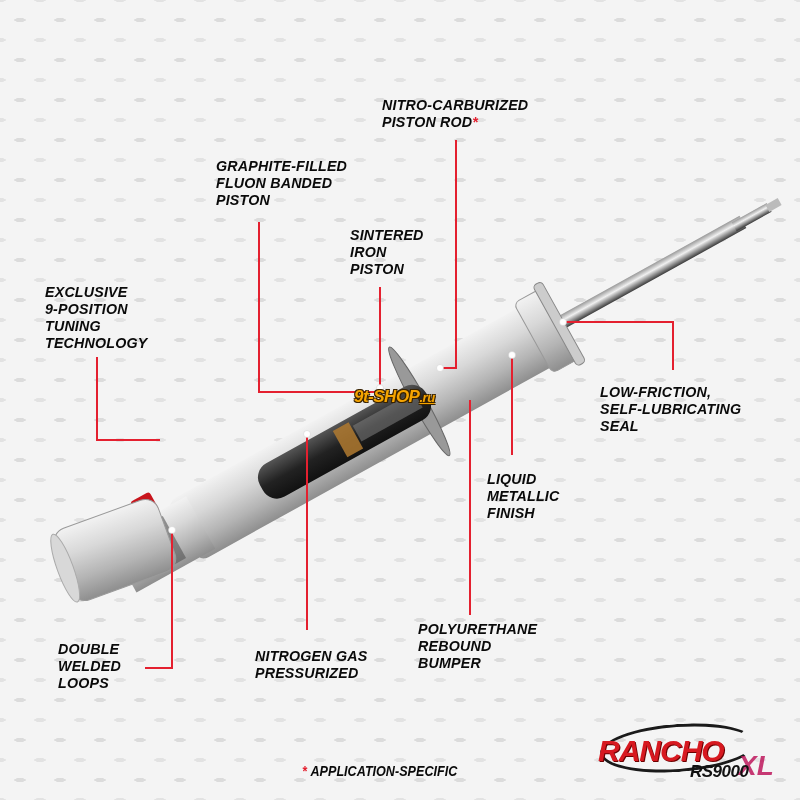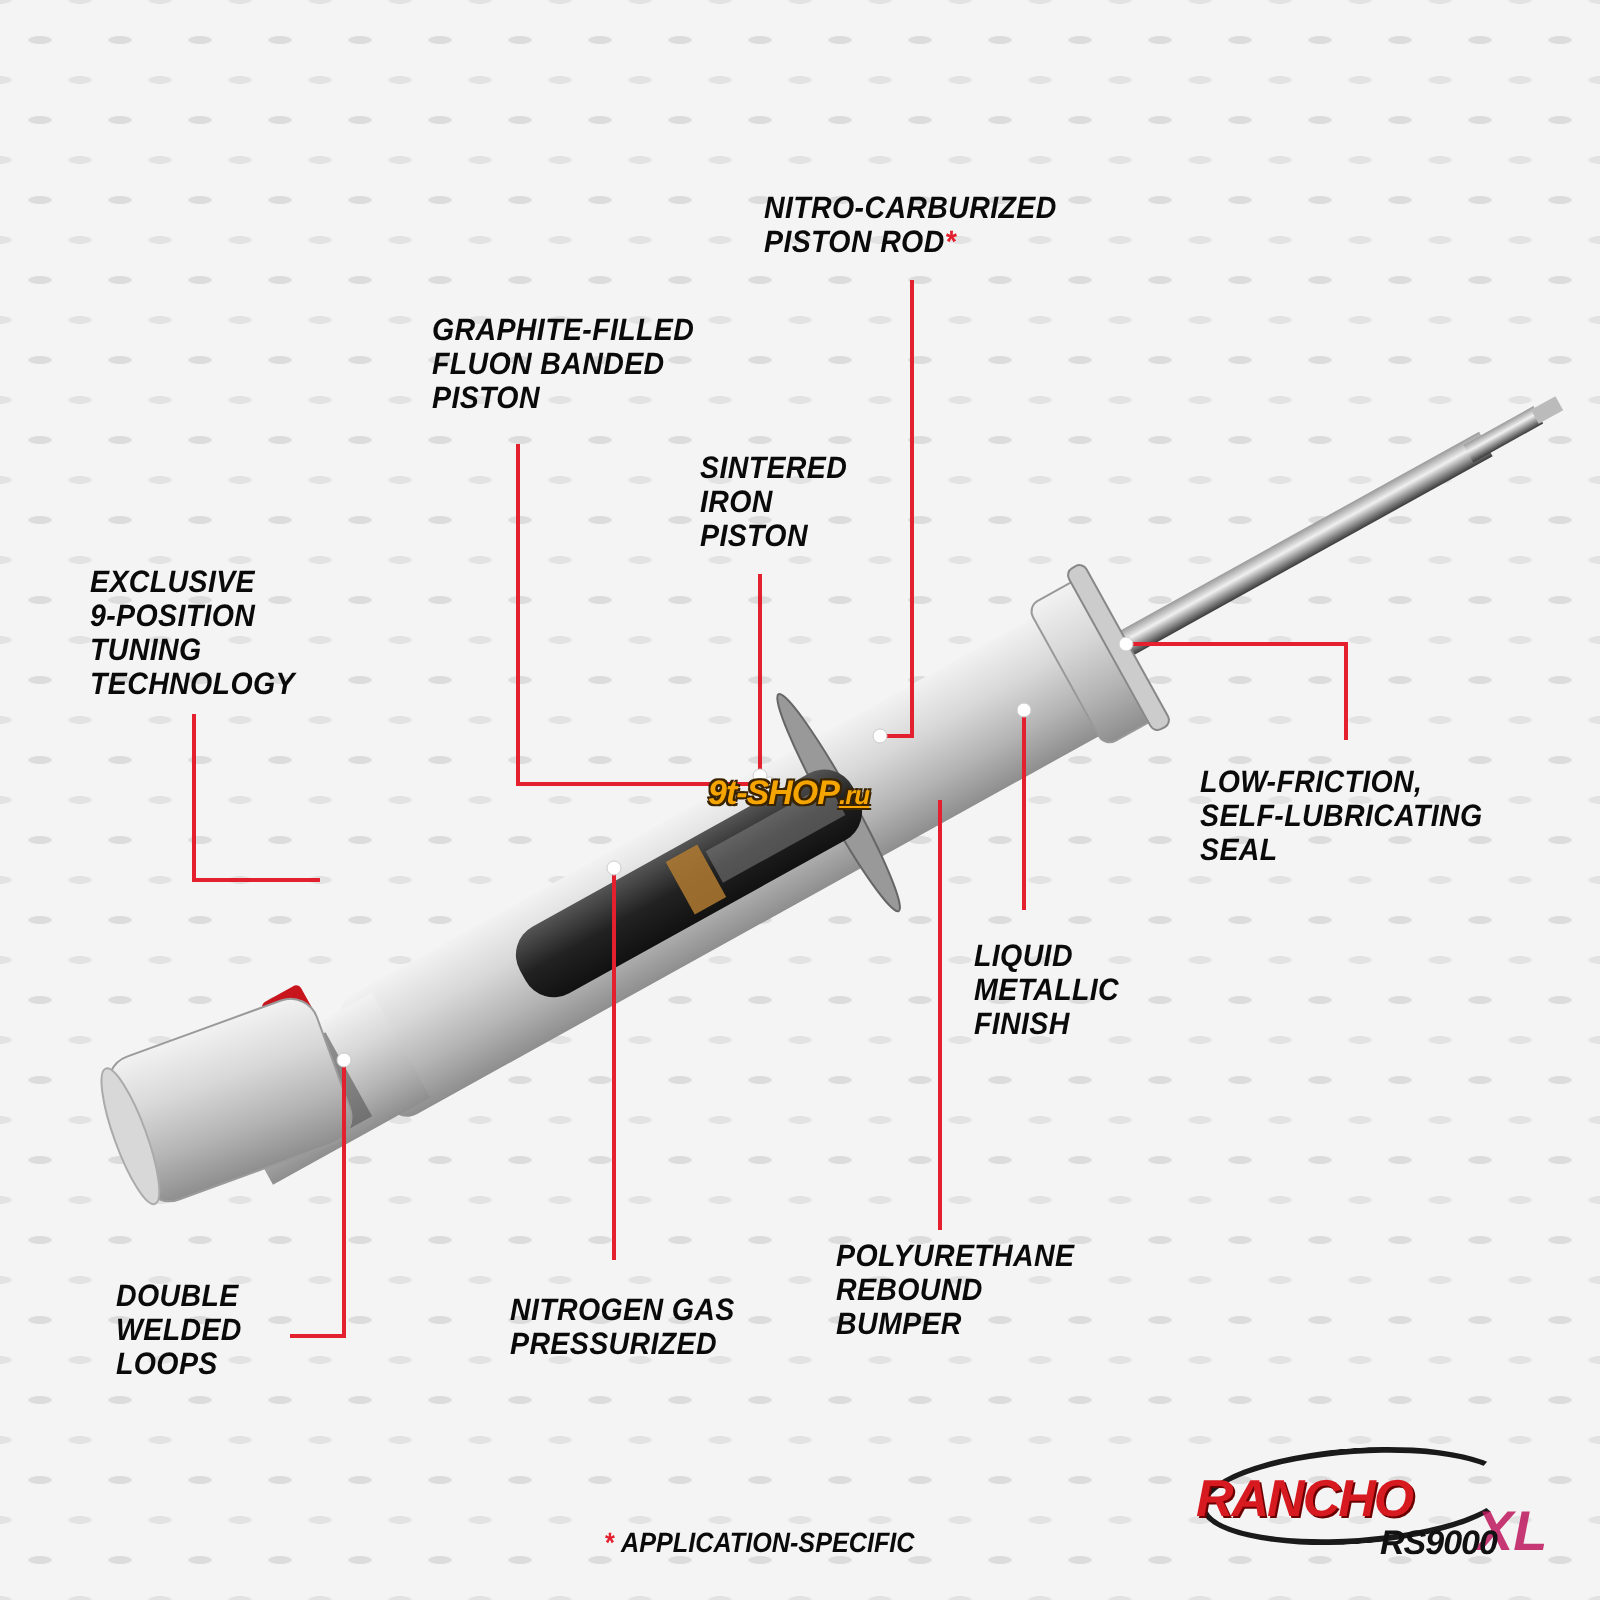--- a/index.html
+++ b/index.html
@@ -11,21 +11,21 @@
     background-size:40px 40px, 40px 40px;
     background-position:0 0, 20px 20px;}
   .stage{position:absolute;left:0;top:0;width:800px;height:646px;}
   .label{position:absolute;font-family:"Liberation Sans",sans-serif;font-weight:bold;font-style:italic;
     font-size:15.5px;line-height:17px;color:#0a0a0a;letter-spacing:0.2px;white-space:pre;transform:scaleX(0.92);transform-origin:left top;}
   .label .star{color:#e4202f;}
   .footnote{position:absolute;left:302px;top:763px;font-weight:bold;font-style:italic;font-size:14px;color:#0a0a0a;transform:scaleX(0.9);transform-origin:left top;}
   .footnote .star{color:#e4202f;margin-right:4px;}
   .logo{position:absolute;left:590px;top:720px;width:200px;height:70px;}
   .logo .swoosh{position:absolute;left:10px;top:4px;width:150px;height:42px;border:3px solid #1a1a1a;border-radius:50%;transform:rotate(-4deg);border-right-color:transparent;}
-  .logo .brand{position:absolute;left:8px;top:14px;font-weight:bold;font-style:italic;font-size:26px;color:#d71920;letter-spacing:-1px;text-shadow:1px 1px 0 #6b0000;}
+  .logo .brand{position:absolute;left:8px;top:14px;font-weight:bold;font-style:italic;font-size:30px;color:#d71920;letter-spacing:-1px;text-shadow:1px 1px 0 #6b0000;}
   .logo .model{position:absolute;left:100px;top:42px;font-weight:bold;font-style:italic;font-size:17px;color:#111;letter-spacing:-0.5px;}
   .logo .xl{position:absolute;left:148px;top:30px;font-weight:bold;font-style:italic;font-size:28px;color:#be185d;opacity:0.85;}
   .watermark{position:absolute;left:354px;top:387px;font-weight:bold;font-style:italic;font-size:17px;color:#f5a400;
     text-shadow:1px 1px 0 #3a2300,-1px -1px 0 #3a2300,1px -1px 0 #3a2300,-1px 1px 0 #3a2300;letter-spacing:-0.5px;}
   .watermark .ru{font-size:13px;text-decoration:underline;}
 </style>
 </head>
 <body>
 
 <div class="stage">

